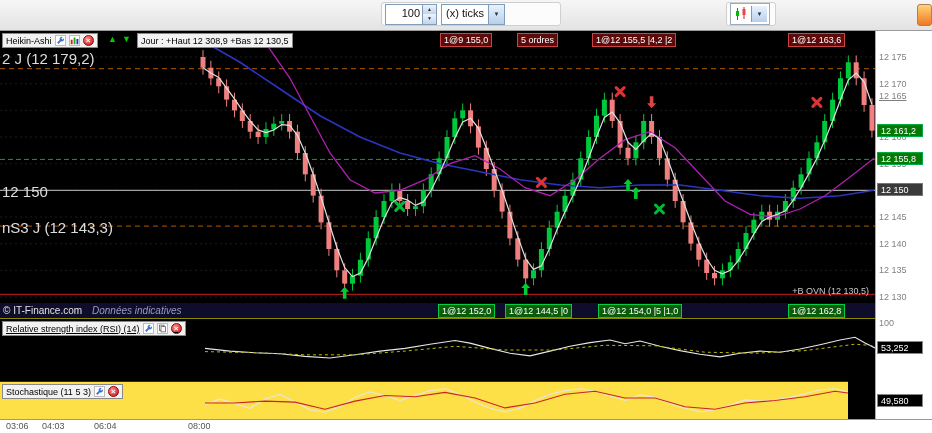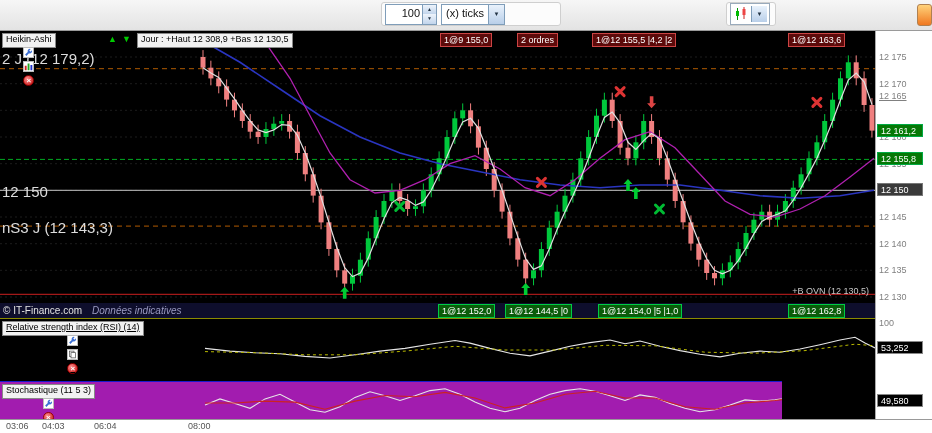--- a/index.html
+++ b/index.html
@@ -16,26 +16,26 @@
   .spin-arrows span{flex:1;font-size:5px;line-height:8px;text-align:center;background:linear-gradient(#eef4fb,#c2d5ec);color:#234;}
   .ctype{display:flex;align-items:center;border:1px solid #9ab;background:#fff;height:20px;padding:0 2px;gap:2px;}
   .tb-icon{position:absolute;top:4px;width:13px;height:20px;border-radius:3px;border:1px solid #b08050;background:linear-gradient(#ffd27a,#f07820);}
   
   .main-chart{position:absolute;left:0;top:30px;width:875px;height:273px;background:#000;overflow:hidden;}
   .infobar{position:absolute;left:0;top:303px;width:875px;height:15px;background:#0e0e2c;overflow:visible;z-index:12;}
   .infobar .attr1{position:absolute;left:3px;top:2px;font-size:10px;color:#e2e2e2;}
   .infobar .attr2{position:absolute;left:92px;top:2px;font-size:10px;font-style:italic;color:#9a9ac0;}
   .rsi-panel{position:absolute;left:0;top:318px;width:875px;height:59px;background:#000;border-top:1px solid #8b8b00;box-sizing:border-box;overflow:hidden;}
   .gapfill{position:absolute;left:0;top:377px;width:875px;height:4px;background:#000;}
-  .stoch-panel{position:absolute;left:0;top:381px;width:782px;height:38px;background:#a21caf;border-top:1px solid #1a1acc;box-sizing:border-box;overflow:hidden;}
+  .stoch-panel{position:absolute;left:0;top:381px;width:848px;height:38px;background:#fde047;border-top:1px solid #1a1acc;box-sizing:border-box;overflow:hidden;}
   .right-axis{position:absolute;left:875px;top:30px;width:57px;height:389px;background:#fff;border-left:1px solid #aaa;box-sizing:border-box;z-index:20;}
   .time-axis{position:absolute;left:0;top:419px;width:932px;height:14px;background:#fff;border-top:1px solid #999;box-sizing:border-box;z-index:25;}
   .time-label{position:absolute;top:1px;font-size:9px;color:#555;}
   
-  .chip{position:absolute;height:13px;background:#f2f2f2;border:1px solid #888;display:flex;align-items:center;font-size:9px;padding:0 3px;gap:3px;color:#000;z-index:10;white-space:nowrap;flex-direction:column;}
+  .chip{position:absolute;height:13px;background:#f2f2f2;border:1px solid #888;display:flex;align-items:center;font-size:9px;padding:0 3px;gap:3px;color:#000;z-index:10;white-space:nowrap;}
   .chip-icon{width:11px;height:11px;display:inline-flex;align-items:center;justify-content:center;background:#fff;border:1px solid #bbb;box-sizing:border-box;}
   .chip-icon.close{background:radial-gradient(circle at 35% 30%,#ff8a8a,#c41111);border:1px solid #900;border-radius:50%;color:#fff;font-size:8px;line-height:10px;font-weight:bold;}
   .hdr-arrow{position:absolute;top:4px;font-size:9px;color:#0c0;z-index:10;}
   .left-label{position:absolute;left:2px;font-size:15px;color:#ddd;z-index:8;white-space:nowrap;}
   .ovn-label{position:absolute;right:6px;top:256px;font-size:9px;color:#c8c8c8;z-index:8;}
   .order-badge{position:absolute;top:0;height:12px;display:flex;align-items:center;font-size:9px;color:#fff;padding:0 3px;border-width:1px;border-style:solid;white-space:nowrap;z-index:11;}
   .order-badge.red{background:#5c0a0a;border-color:#cc4444;}
   .order-badge.green{background:#0a5c0a;border-color:#00cc44;}
   .axis-tick{position:absolute;left:3px;font-size:9px;color:#808080;white-space:nowrap;}
   .axis-badge{position:absolute;left:1px;width:46px;height:13px;color:#fff;font-size:9px;display:flex;align-items:center;padding-left:3px;border:1px solid #555;box-sizing:border-box;white-space:nowrap;}
@@ -305,21 +305,21 @@
       <span class="chip-icon close">×</span>
     </div>
     <span class="hdr-arrow" style="left:108px;">▲</span>
     <span class="hdr-arrow" style="left:122px;">▼</span>
     <div class="chip" style="left:137px;top:3px;">
       <span>Jour : +Haut 12 308,9  +Bas 12 130,5</span>
     </div>
 
     <div id="top-badges">
         <div class="order-badge red" style="left: 440px; top: 3px;">1@9 155,0</div>
-        <div class="order-badge red" style="left: 517px; top: 3px;">2 ordres</div>
+        <div class="order-badge red" style="left: 517px; top: 3px;">5 ordres</div>
         <div class="order-badge red" style="left: 592px; top: 3px;">1@12 155,5 |4,2 |2</div>
         <div class="order-badge red" style="left: 788px; top: 3px;">1@12 163,6</div>
       </div>
     <div id="left-labels">
         <div class="left-label" style="top: 20px;">2 J (12 179,2)</div>
         <div class="left-label" style="top: 153px;">12 150</div>
         <div class="left-label" style="top: 189px;">nS3 J (12 143,3)</div>
       </div>
     <div class="ovn-label">+B OVN (12 130,5)</div>
   </div>

